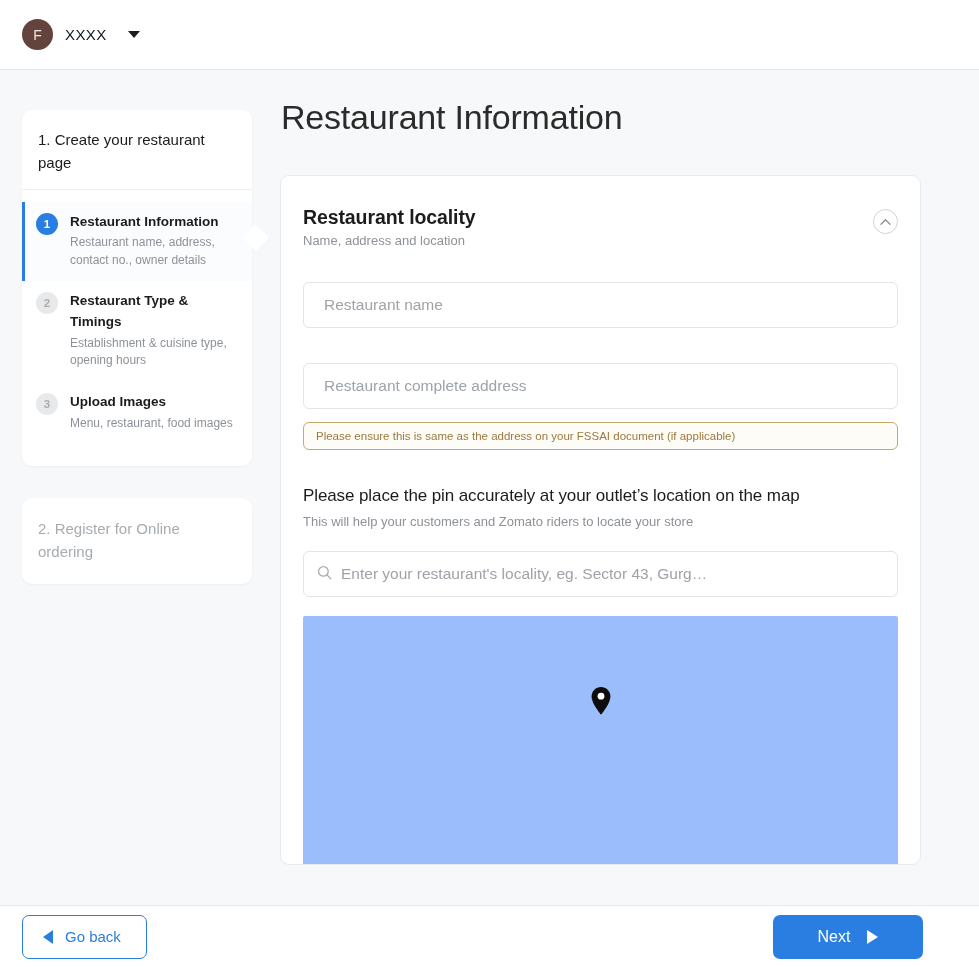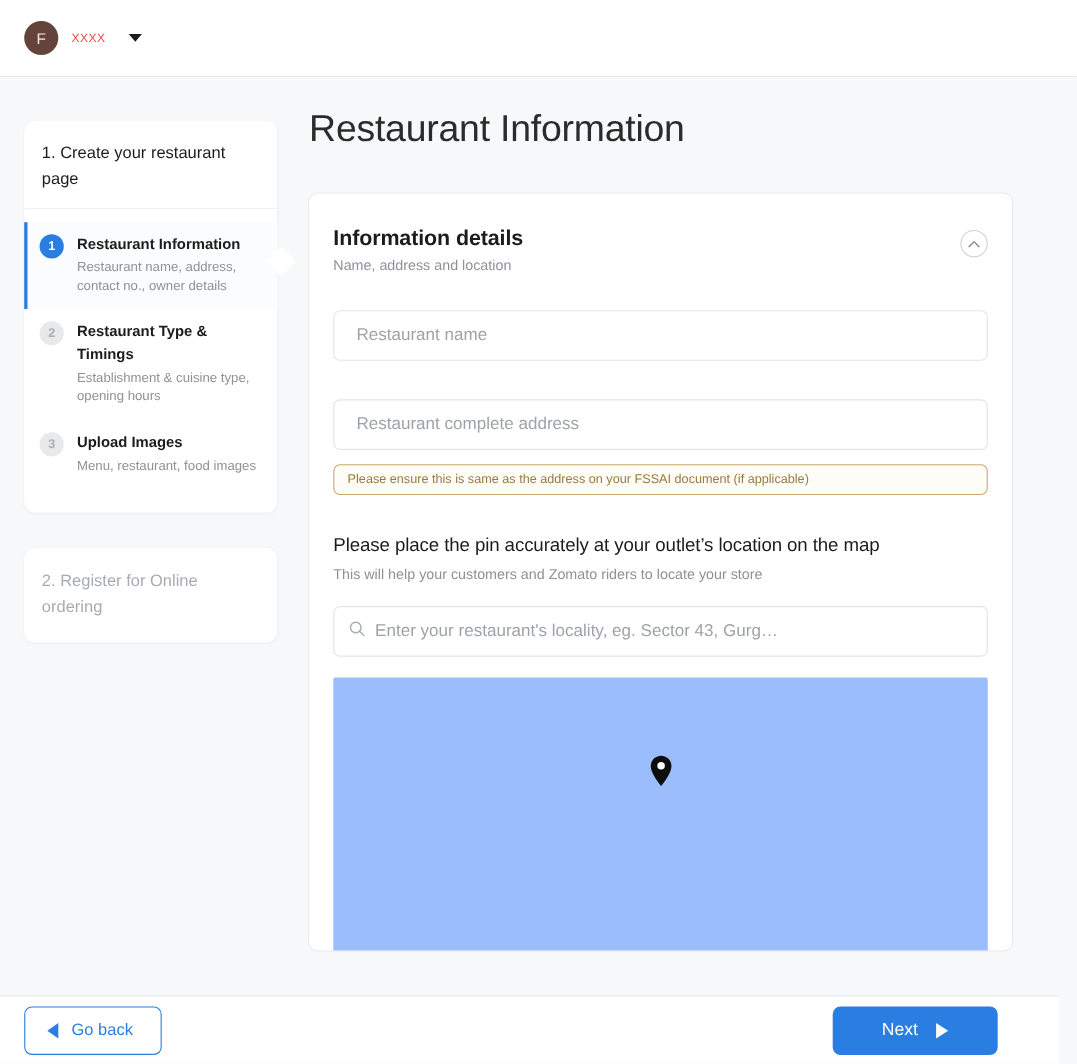--- a/index.html
+++ b/index.html
@@ -61,22 +61,22 @@
   }
   #user-avatar {
     width: 31px; height: 31px;
     border-radius: 50%;
     background: #63433c;
     color: #f0e4e1;
     font-size: 14px;
     display: flex; align-items: center; justify-content: center;
   }
   #user-name {
-    font-size: 11px;
-    color: #ef4444;
+    font-size: 15px;
+    color: #0f172a;
     letter-spacing: 0.4px;
   }
   .caret-down {
     width: 0; height: 0;
     border-left: 6.5px solid transparent;
     border-right: 6.5px solid transparent;
     border-top: 7.5px solid #1c1c1c;
     margin-left: 9px;
   }
 
@@ -327,21 +327,21 @@
   #map-pin {
     position: absolute;
     left: 50%;
     top: 70px;
     transform: translateX(-50%);
   }
 
   
   #footer-bar {
     position: absolute;
-    left: 0; right: 16px; bottom: 0;
+    left: 0; right: 0; bottom: 0;
     height: 62px;
     background: #ffffff;
     border-top: 1px solid #e6e8ea;
     display: flex;
     align-items: center;
     justify-content: space-between;
     padding: 0 56px 0 22px;
     z-index: 6;
   }
 
@@ -438,21 +438,21 @@
   </aside>
 
   <main id="main">
 
     <h1 id="page-title">Restaurant Information</h1>
 
     <section id="details-card">
 
       <div class="card-head">
         <div>
-          <div id="card-title">Information details</div>
+          <div id="card-title">Restaurant locality</div>
           <div id="card-subtitle">Name, address and location</div>
         </div>
         <div id="collapse-toggle">
           <svg width="11" height="8" viewBox="0 0 11 8" aria-hidden="true">
             <path d="M1 6.2 L5.5 1.8 L10 6.2" fill="none" stroke="#8a9096" stroke-width="1.3" stroke-linecap="round" stroke-linejoin="round"></path>
           </svg>
         </div>
       </div>
 
       <input id="restaurant-name-field" class="text-input" type="text" placeholder="Restaurant name" style="">

